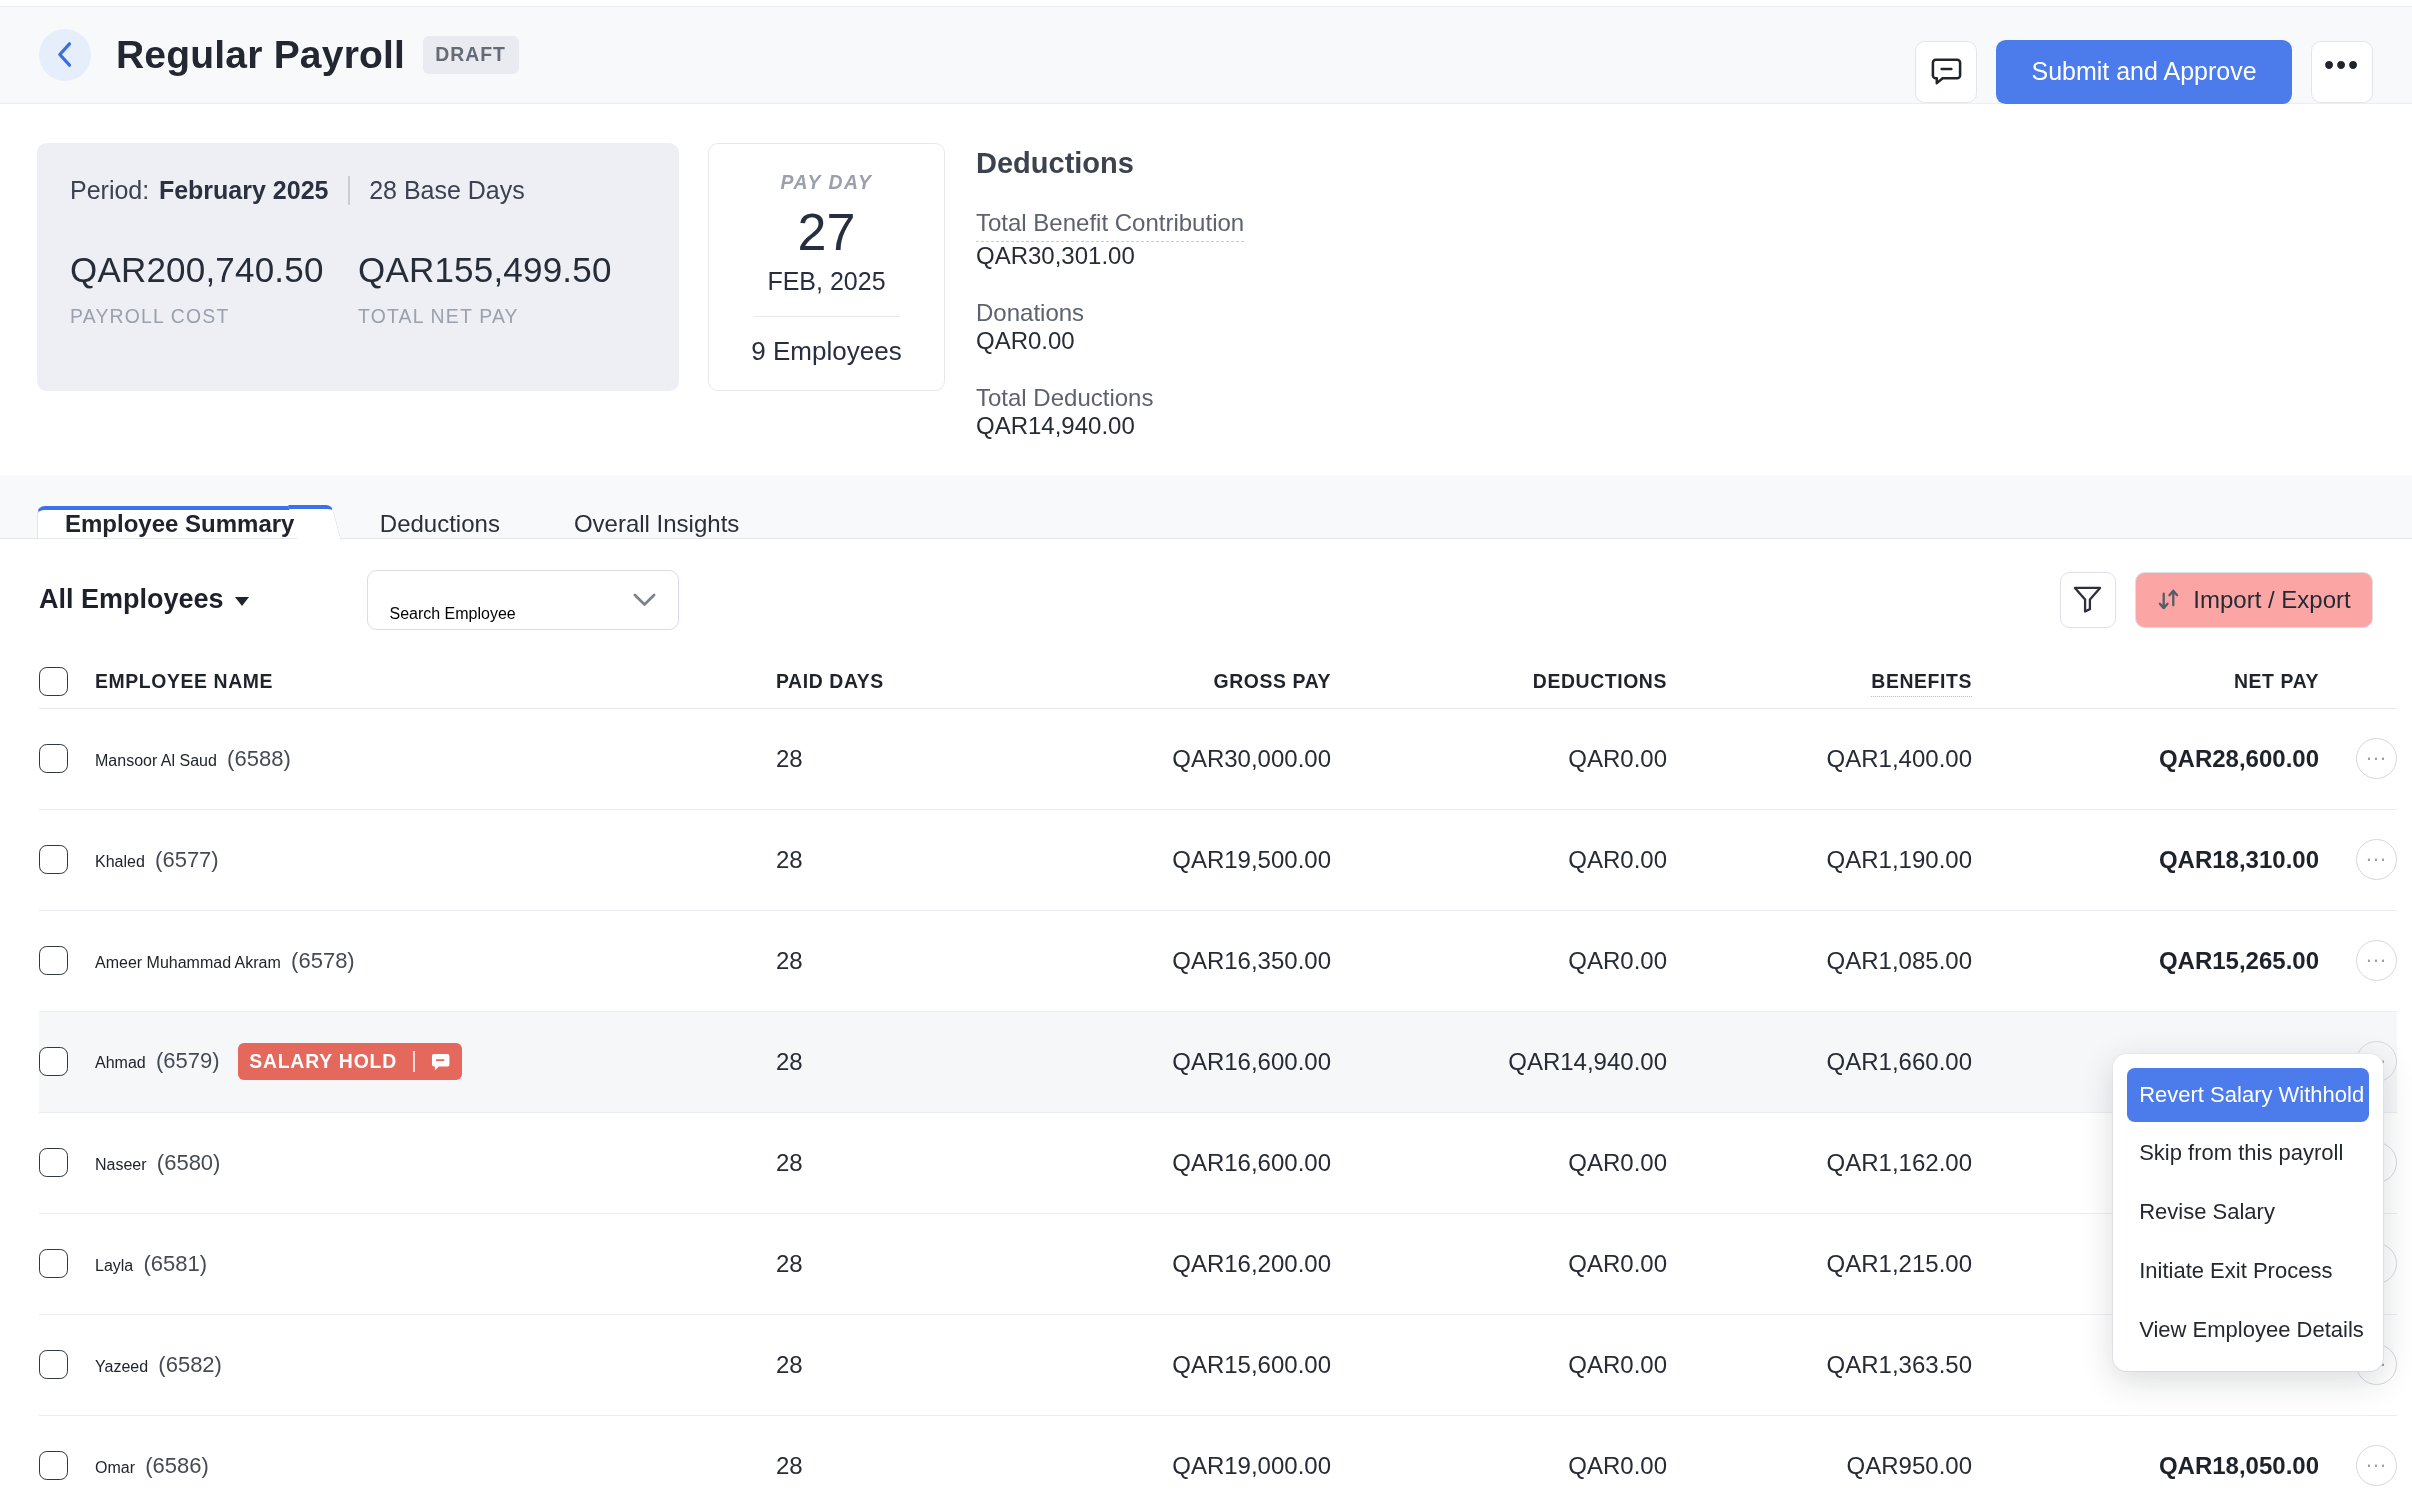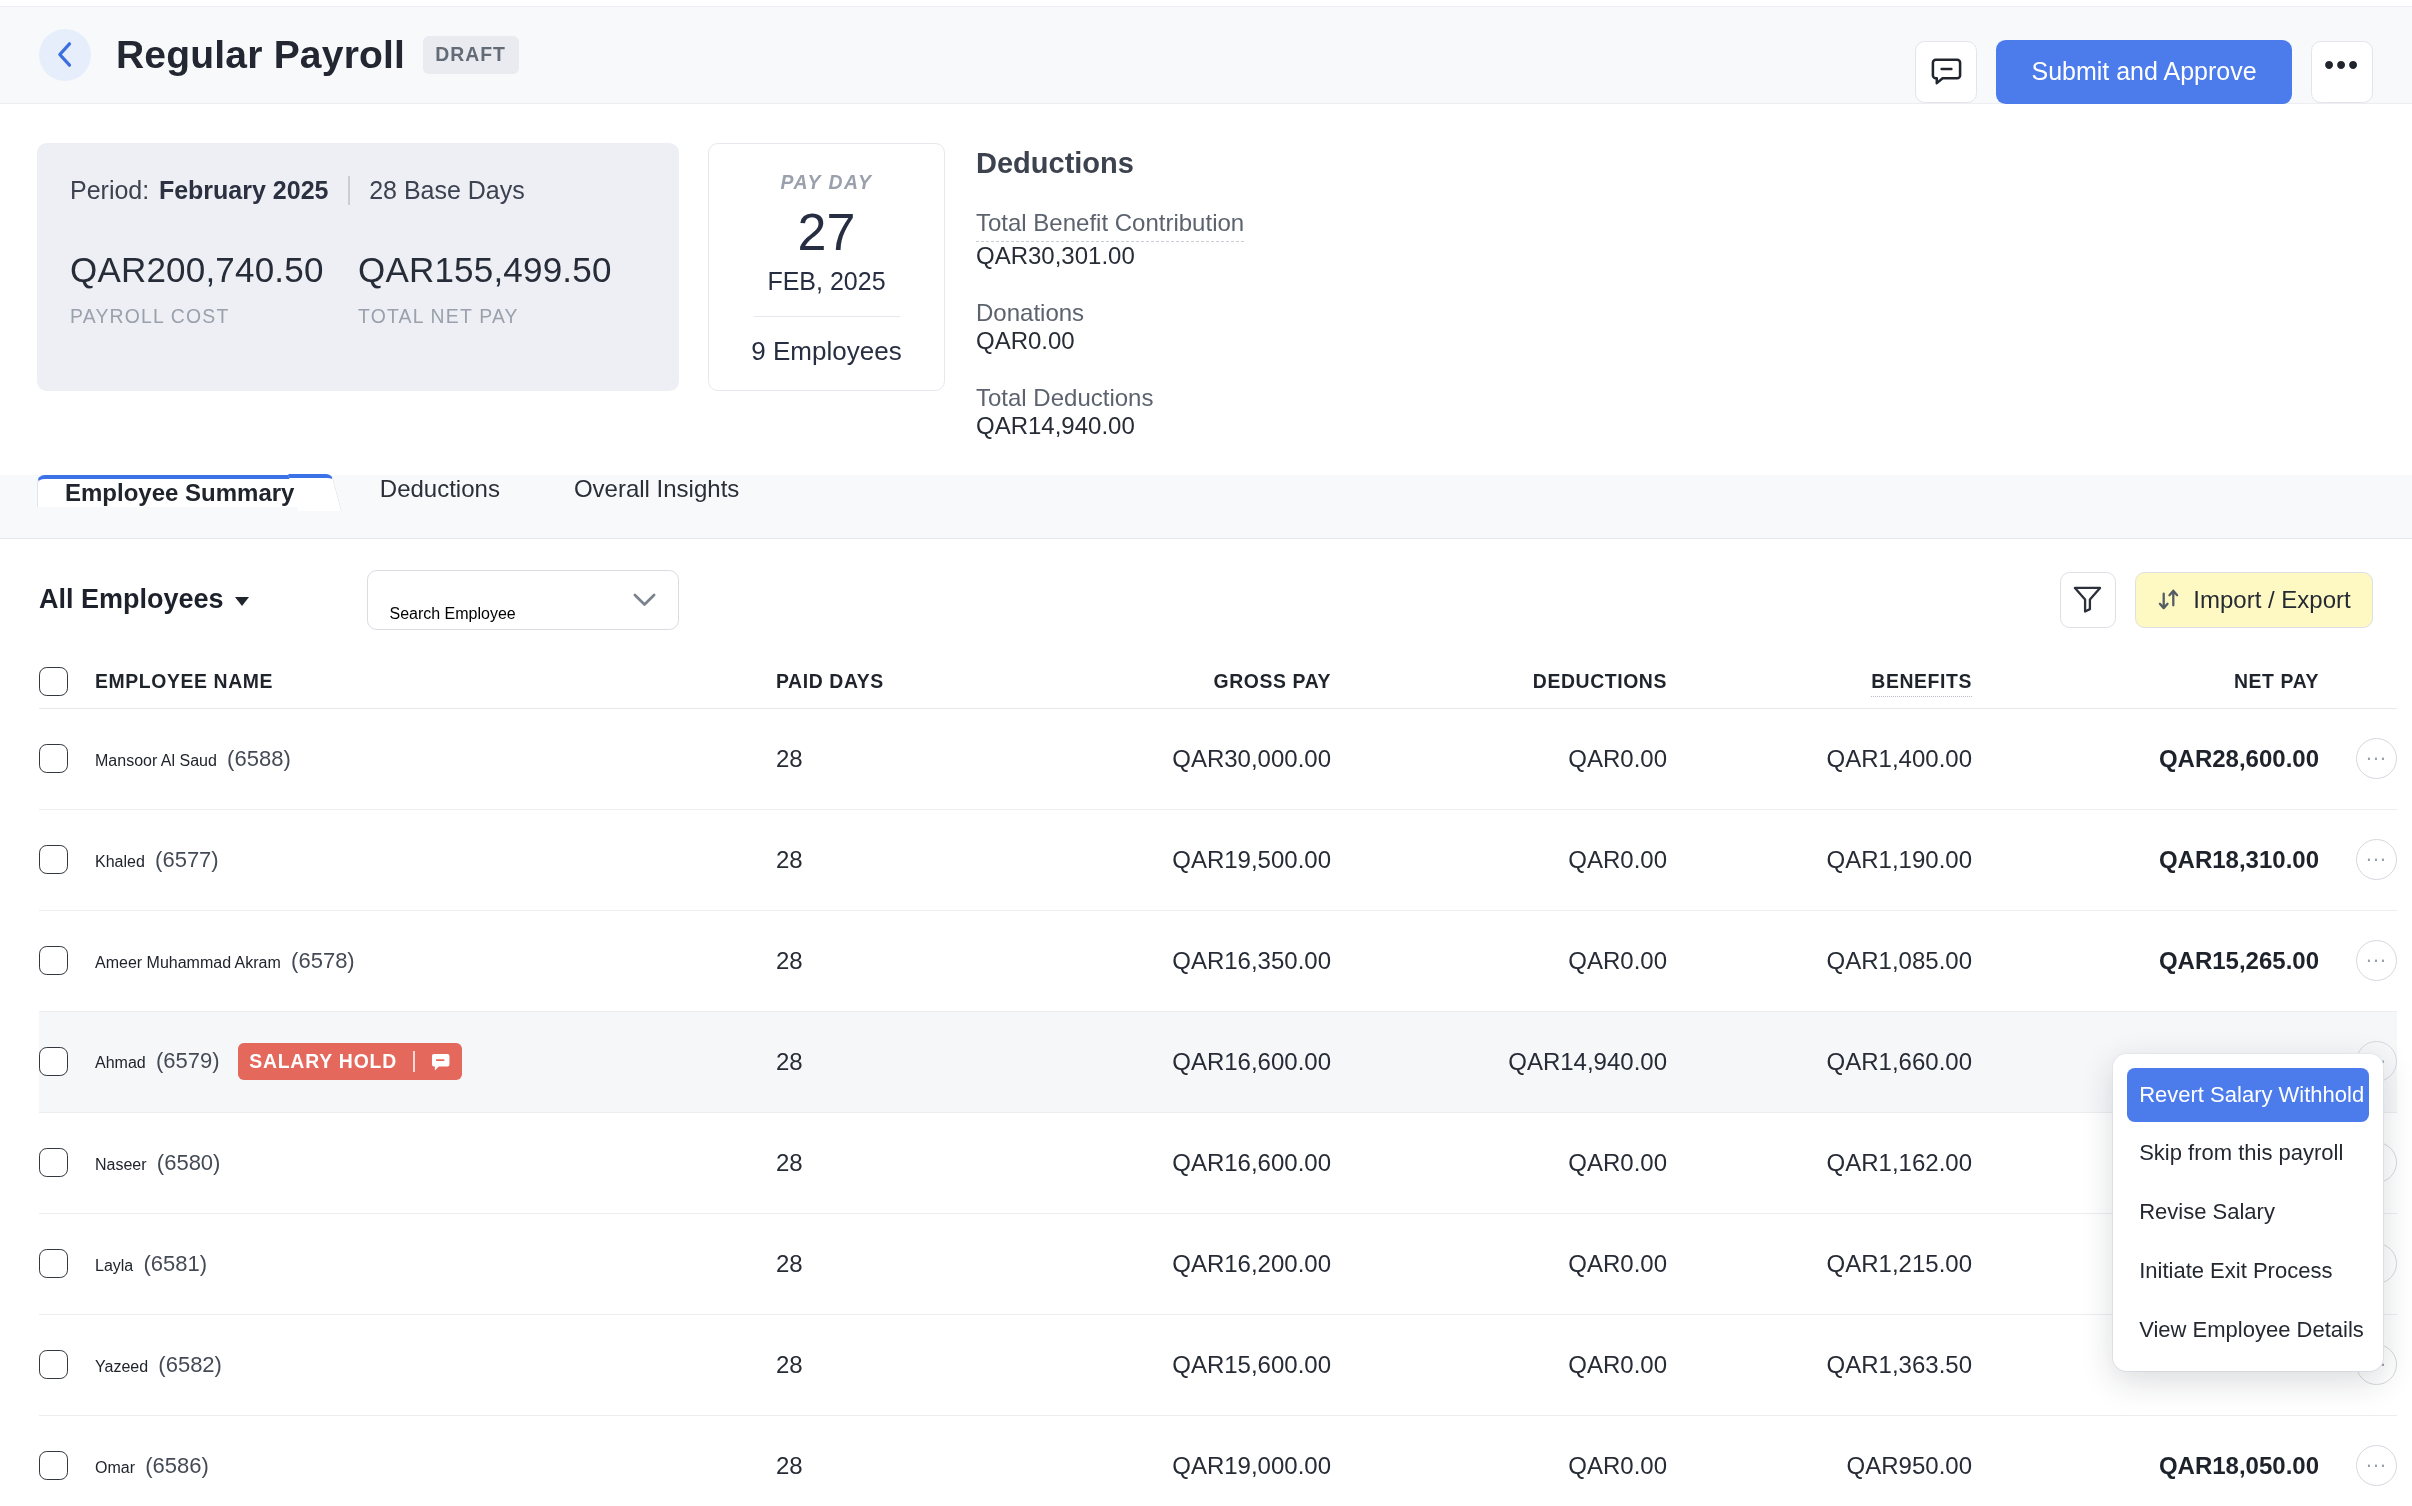--- a/index.html
+++ b/index.html
@@ -44,40 +44,40 @@
 
   .deductions-block { margin-left:31px; padding-top:3.9px; width:514px; }
   .deductions-title { font-size:29px; font-weight:600; color:#3d434e; }
   .ded-row { display:flex; justify-content:flex-start; align-items:baseline; margin-top:29px;flex-direction:column; }
   .ded-label { font-size:24px; color:#5c636e; }
   .ded-label.dashed { border-bottom:1.9px dashed #c9cdd4; padding-bottom:3.9px; }
   .ded-value { font-size:24px; color:#272c36; }
 
   
   .tabs { height:64px; background:#f8f9fb; border-bottom:1px solid #e5e7eb; display:flex;
-    align-items:flex-start; padding-left:37px; }
+    align-items:flex-end; padding-left:37px; }
   .tab { display:flex; align-items:center; padding:0 37px; font-size:24px; color:#2a2f38; cursor:pointer; }
   .tab-active { position:relative; background:#fff; border-top:4.9px solid #3b72e8; border-left:1px solid #e3e5ea;
     border-top-left-radius:7.8px; font-weight:600; color:#20242c; padding:0 19.4px 0 27px; z-index:2; }
   .tab-active::after { content:''; position:absolute; top:-4.9px; right:-23px; width:43px; height:calc(100% + 4.9px);
     background:#fff; border-top:4.9px solid #3b72e8; border-right:1px solid #e3e5ea;
     border-top-right-radius:5.8px; transform:skewX(15deg); z-index:-1; }
 
   
   .toolbar { display:flex; align-items:center; padding:31px 39px 25px 39px; background:#fff; }
   .all-employees { font-size:27px; font-weight:700; color:#1c212b; display:flex; align-items:center; gap:11.6px; cursor:pointer; }
   .caret-down { width:0; height:0; border-left:7.8px solid transparent; border-right:7.8px solid transparent;
     border-top:9.7px solid #20242c; margin-top:3.9px; }
   .search-select { margin-left:118px; width:312px; height:60px; border:1px solid #d9dce1; border-radius:9.7px;
     display:flex; align-items:center; padding:0 21.3px; cursor:pointer; background:#fff; }
   .search-placeholder { font-size:16px; color:#000000; flex:1;margin-top:29px; }
   .toolbar-right { margin-left:auto; display:flex; align-items:center; gap:19.4px; }
   .square-btn { width:56px; height:56px; background:#fff; border:1px solid #dcdfe4; border-radius:9.7px;
     display:flex; align-items:center; justify-content:center; cursor:pointer; }
-  .import-btn { height:56px; background:#fef9c3; border:1px solid #dcdfe4; border-radius:9.7px; padding:0 21.3px;
+  .import-btn { height:56px; background:#fca5a5; border:1px solid #dcdfe4; border-radius:9.7px; padding:0 21.3px;
     display:flex; align-items:center; gap:13px; font-size:24px; color:#252a33; font-family:inherit; cursor:pointer; }
 
   
   .emp-table { padding:0 15.5px 0 39px; background:#fff; }
   .t-row { display:grid; grid-template-columns:737px 340px 215px 336px 305px 347px 78px;
     align-items:center; border-bottom:1px solid #ededf1; }
   .t-head { height:54px; border-bottom:1px solid #e6e8ec; }
   .th { font-size:19.4px; font-weight:700; color:#1f232b; letter-spacing:0.6px; }
   .col-right { text-align:right; }
   .name-cell { display:flex; align-items:center; gap:27px; }

